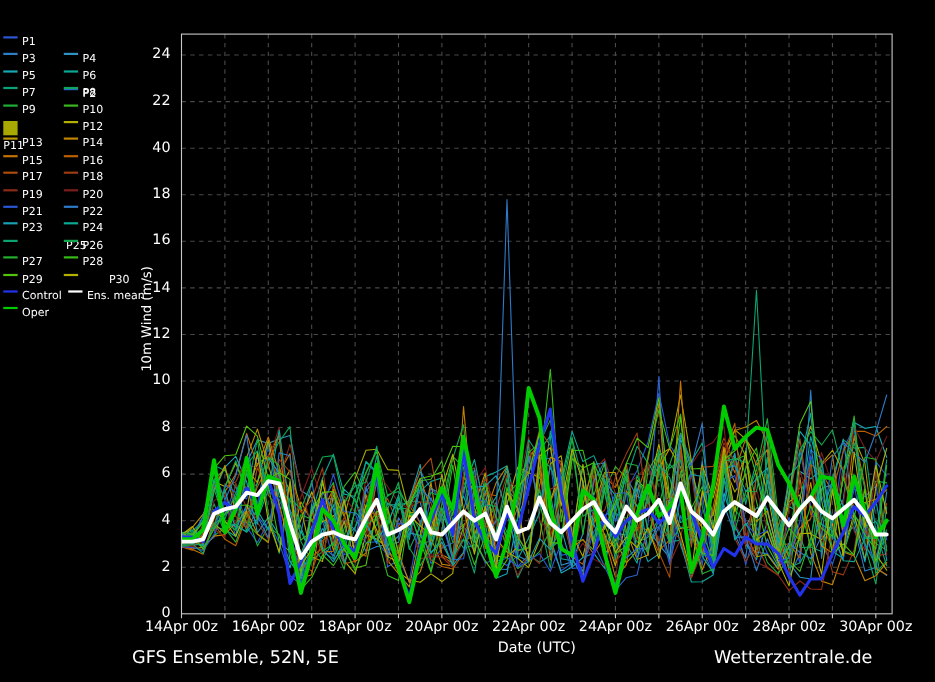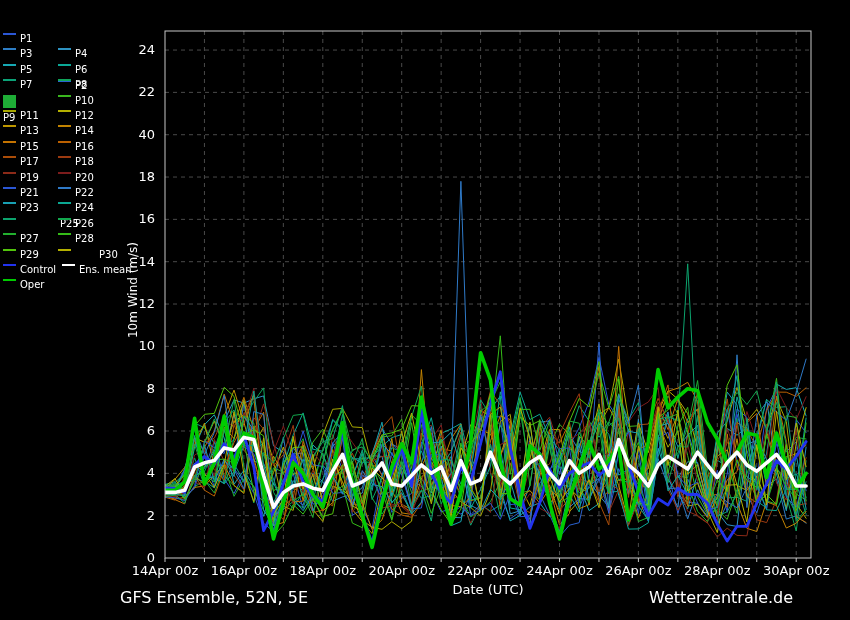--- a/index.html
+++ b/index.html
@@ -48,29 +48,29 @@
         <span>P6</span>
       </div>
       <div class="leg" style="left: 3px; top: 79.2px;">
         <span class="sw" style="background: rgb(11, 163, 120);"></span>
         <span>P7</span>
       </div>
       <div class="leg" style="left: 58px; top: 79.2px;">
         <span class="sw" style="background: rgb(15, 165, 90);"></span>
         <span>P8</span>
       </div>
-      <div class="leg" style="left: 3px; top: 94.6px; flex-direction: column;">
+      <div class="leg" style="left: 3px; top: 94.6px;">
         <span class="sw" style="background: rgb(30, 173, 54);"></span>
         <span>P9</span>
       </div>
       <div class="leg" style="left: 58px; top: 94.6px;">
         <span class="sw" style="background: rgb(58, 182, 30);"></span>
         <span>P10</span>
       </div>
-      <div class="leg" style="left: 3px; top: 110px;">
+      <div class="leg" style="left: 3px; top: 110px; flex-direction: column;">
         <span class="sw" style="background: rgb(168, 168, 0);"></span>
         <span>P11</span>
       </div>
       <div class="leg" style="left: 58px; top: 110px;">
         <span class="sw" style="background: rgb(180, 176, 0);"></span>
         <span>P12</span>
       </div>
       <div class="leg" style="left: 3px; top: 125.4px;">
         <span class="sw" style="background: rgb(189, 150, 0);"></span>
         <span>P13</span>

